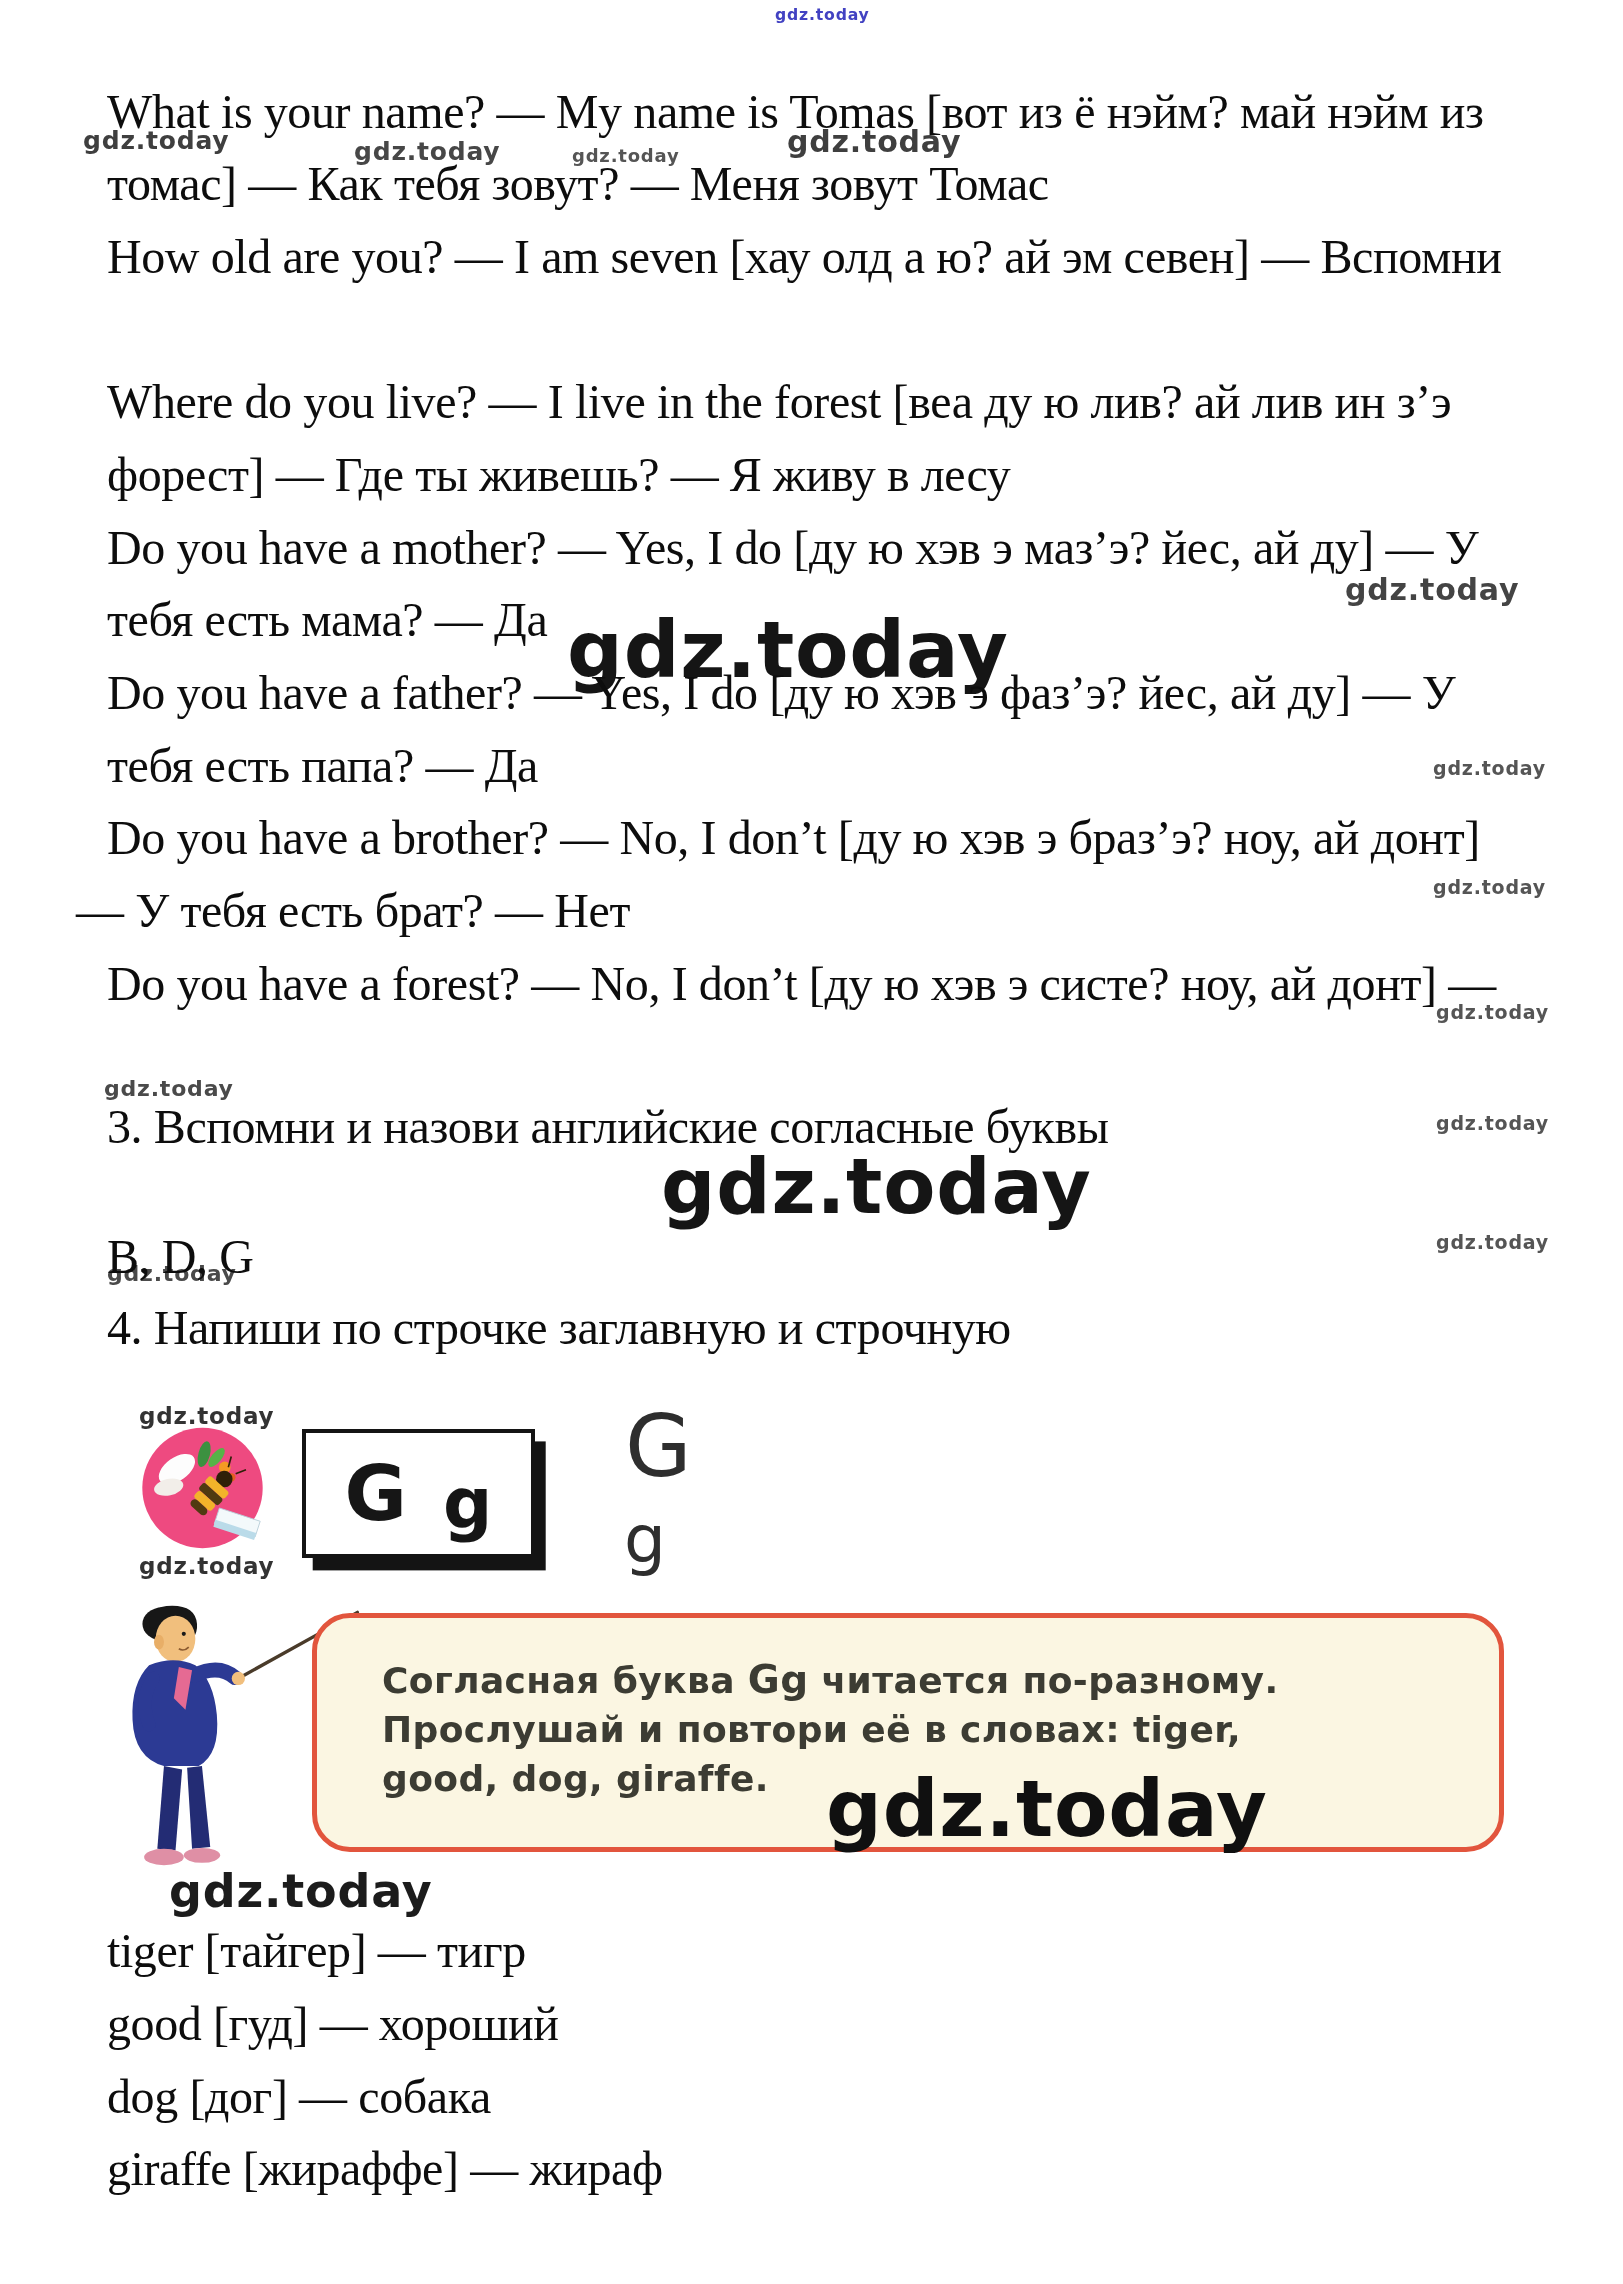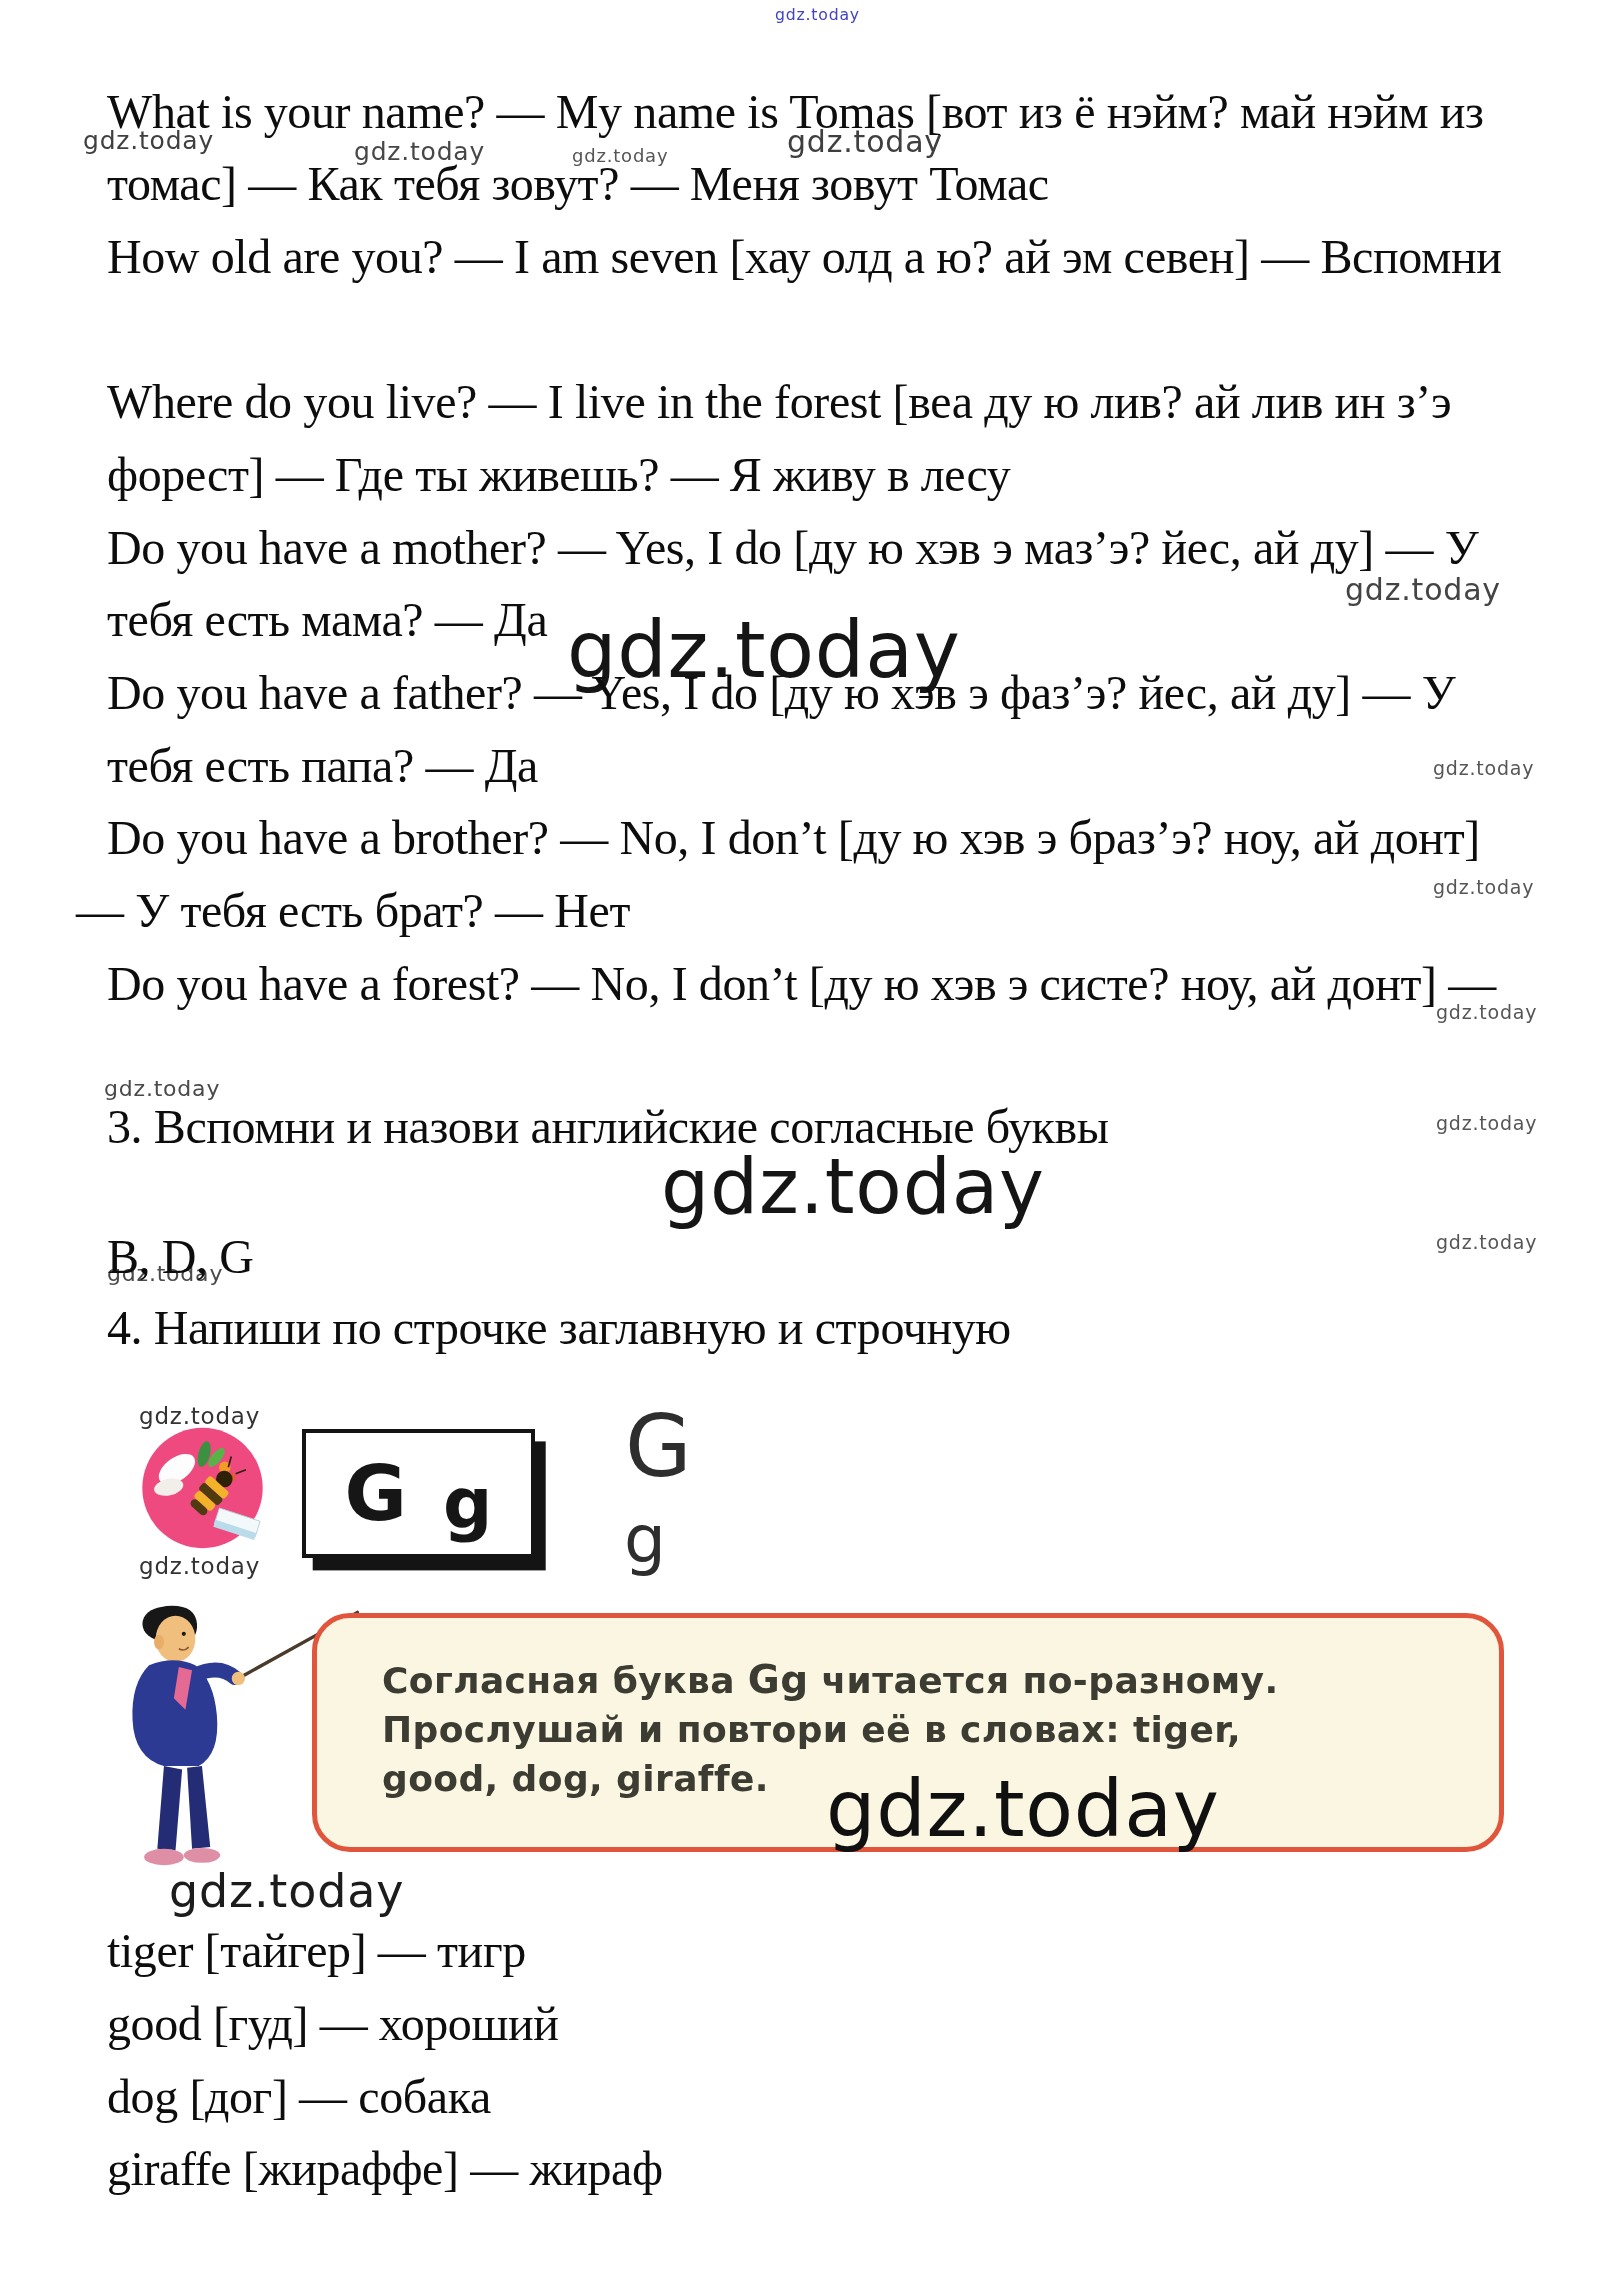--- a/index.html
+++ b/index.html
@@ -13,21 +13,21 @@
   .page{
     position:relative;width:1623px;height:2284px;background:#ffffff;
     overflow:hidden;font-family:"Liberation Serif",serif;color:var(--ink);
   }
   .line{
     position:absolute;left:107px;white-space:nowrap;
     font-size:48px;line-height:48px;letter-spacing:-0.4px;color:var(--ink);
   }
   .wm{
     position:absolute;white-space:nowrap;
-    font-family:"DejaVu Sans",sans-serif;font-weight:400;letter-spacing:0.8px;
+    font-family:"DejaVu Sans",sans-serif;font-weight:700;letter-spacing:0.8px;
   }
   .gcard{
     position:absolute;left:302px;top:1429px;width:225px;height:121px;
     background:#ffffff;border:4.1px solid #141414;box-shadow:10.7px 12.4px 0 #141414;
     display:flex;align-items:center;justify-content:center;gap:36px;
     font-family:"DejaVu Sans",sans-serif;font-weight:bold;color:#161616;
   }
   .gcard .cap{font-size:76px;line-height:76px;}
   .gcard .low{font-size:69px;line-height:69px;margin-top:21.5px;}
   .hw{

